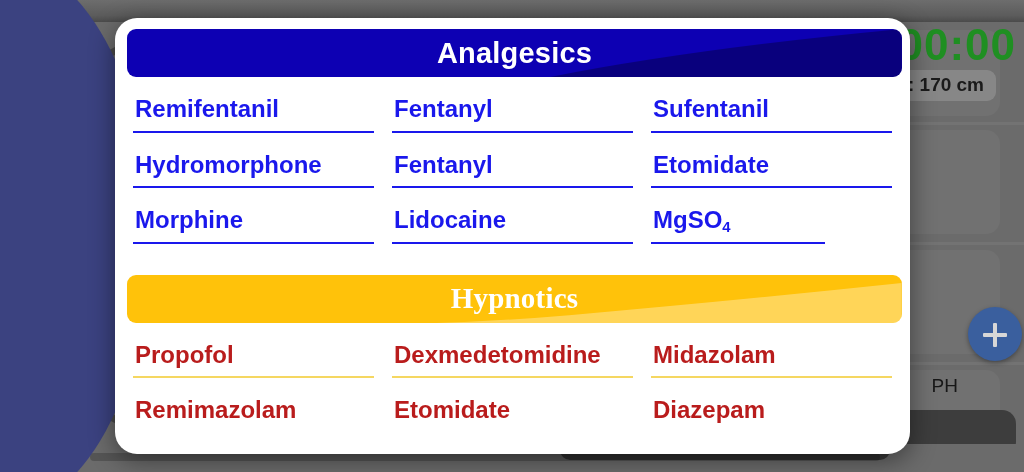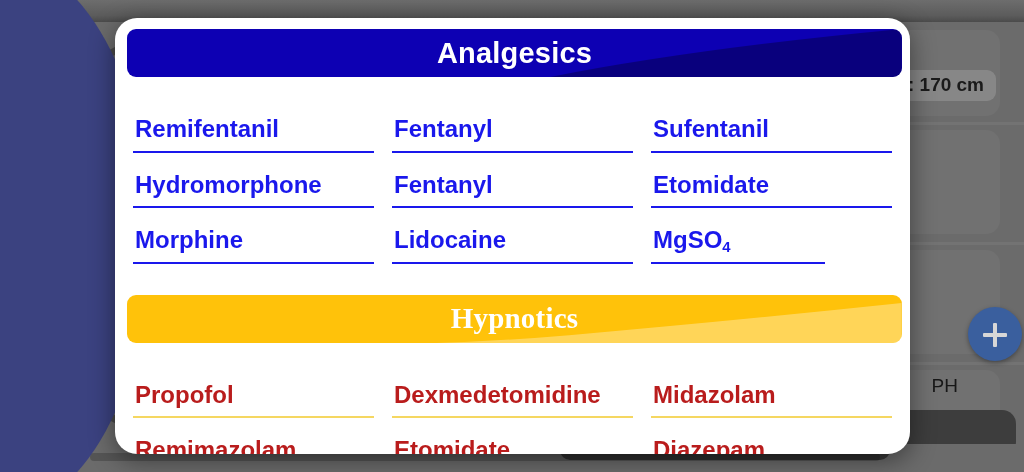--- a/index.html
+++ b/index.html
@@ -135,21 +135,20 @@
     font-weight: bold;
     letter-spacing: 0.2px;
     z-index: 2;
   }
 
   .grid {
     display: grid;
     grid-template-columns: repeat(3, 1fr);
     column-gap: 18px;
     padding: 0 18px;
-    margin-top: 20px;
   }
   .drug-cell {
     padding-top: 14px;
   }
   .drug-cell.empty { visibility: hidden; }
 
   .drug-name {
     font-size: 24px;
     font-weight: bold;
     padding: 4px 2px 8px 2px;
@@ -191,20 +190,21 @@
       <div class="bg-card" style="left:160px; top:228px; width:840px; height:104px;"></div>
       <div class="bg-card" style="left:160px; top:348px; width:840px; height:60px;"></div>
 
       <div class="bg-ring" style="left:88px; top:22px;"></div>
       <div class="bg-ring" style="left:88px; top:148px;"></div>
       <div class="bg-ring" style="left:88px; top:318px;"></div>
     </div>
 
     <div id="bg-darkpanel"></div>
 
+    <div id="bg-timer">00:00</div>
 
     <div id="bg-height-chip">t: 170 cm</div>
 
     <div id="bg-ph-label">PH</div>
 
     <div id="bg-fab">
       <span class="plus-h"></span>
       <span class="plus-v"></span>
     </div>
 

